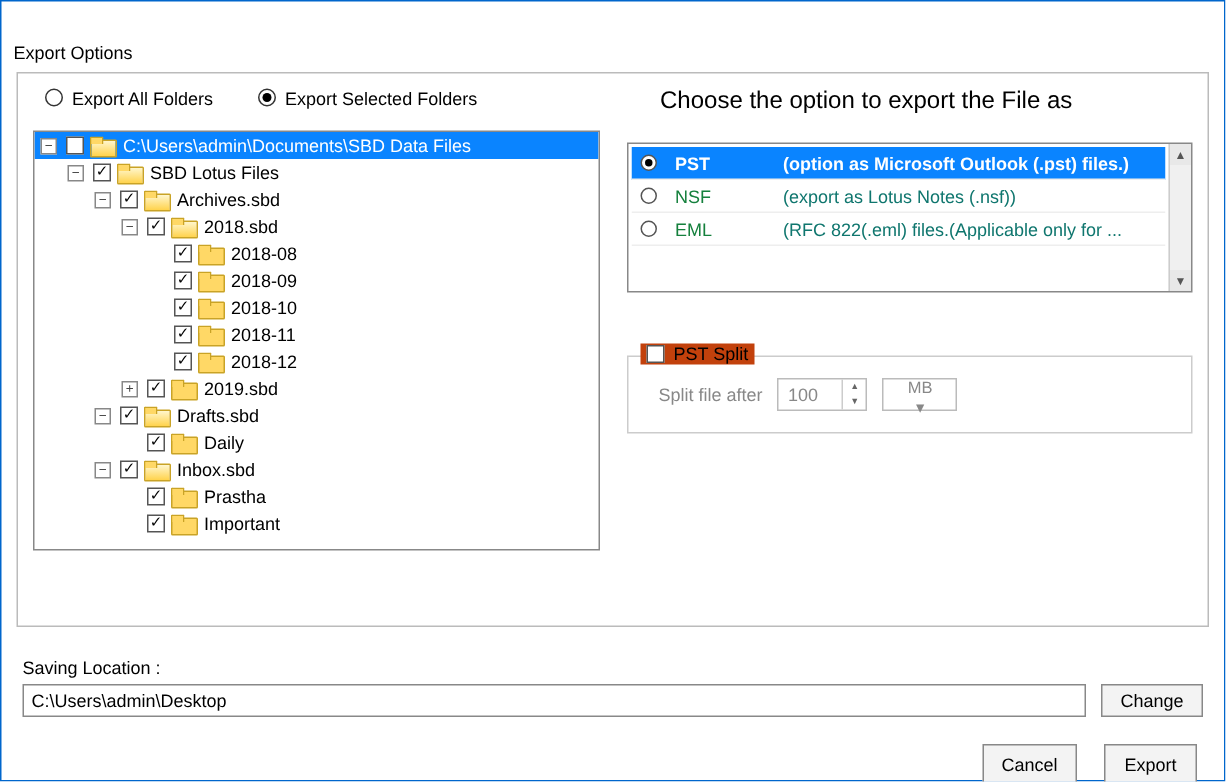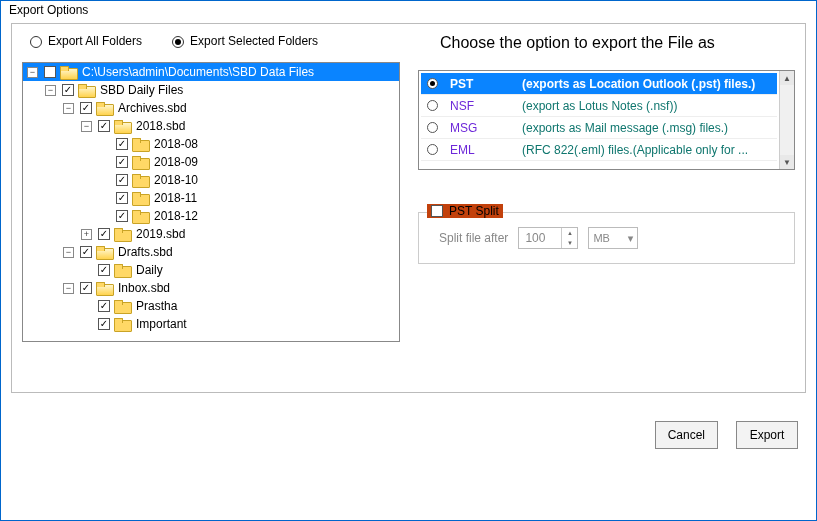--- a/index.html
+++ b/index.html
@@ -1,21 +1,21 @@
 <!DOCTYPE html>
 <html><head>
 <meta charset="utf-8">
 <style>
   * { box-sizing: border-box; }
   body { margin:0; font-family: "Segoe UI", Tahoma, Arial, sans-serif; font-size:12px; color:#000; background:#fff; }
   .window { width:817px; height:521px; border:1px solid #0066cc; background:#fff; position:relative; }
-  .titlebar { padding:2px 8px 6px 8px; font-size:12px; }
+  .titlebar { padding:2px 8px 6px 8px; font-size:12px;margin-top:25px; }
   .inner { border:1px solid #bbb; margin:0 10px 10px 10px; height:370px; padding:10px; position:relative; }
   .radios { display:flex; gap:30px; padding-left:8px; margin-bottom:14px; }
-  .radio { display:flex; align-items:flex-end; gap:6px; }
+  .radio { display:flex; align-items:flex-start; gap:6px; }
   .rcircle { width:12px; height:12px; border:1px solid #333; border-radius:50%; display:flex; align-items:center; justify-content:center; background:#fff;}
   .rcircle.on::after { content:""; width:6px; height:6px; background:#000; border-radius:50%; display:block; }
   .columns { display:flex; gap:10px; align-items:flex-start; }
   .tree { border:1px solid #888; width:378px; height:280px; overflow:auto; }
   .rightlabel { font-size:16px; margin:2px 0 4px 30px; }
   .row { display:flex; align-items:center; height:18px; white-space:nowrap; }
   .row.sel { background:#0a84ff; color:#fff; }
   .sp { display:inline-block; }
   .pm { width:11px; height:11px; border:1px solid #888; display:inline-flex; align-items:center; justify-content:center; font-size:9px; line-height:9px; margin-right:4px; color:#444; background:#fff; }
   .pm.blank { border:none; }
@@ -28,32 +28,32 @@
   .lbl { padding:0 2px; }
   .rightcol { flex:1; }
   .listbox { border:1px solid #888; height:100px; position:relative; margin-left:8px; }
   .listinner { position:absolute; inset:2px 17px 2px 2px; overflow:hidden; }
   .scrollbar { position:absolute; right:0; top:0; bottom:0; width:15px; background:#f0f0f0; border-left:1px solid #ccc; }
   .scrollbtn { height:14px; background:#e8e8e8; display:flex; align-items:center; justify-content:center; font-size:8px; color:#555; }
   .optrow { display:flex; align-items:center; height:22px; padding:0 6px; gap:12px; border-bottom:1px solid #eee; }
   .optrow.sel { background:#0a84ff; color:#fff;font-weight:bold; }
   .orad { width:11px; height:11px; border:1px solid #555; border-radius:50%; display:inline-flex; align-items:center; justify-content:center; background:#fff; flex-shrink:0;}
   .orad.on::after { content:""; width:5px; height:5px; background:#000; border-radius:50%; display:block; }
-  .oname { width:60px; color:#6d28d9; flex-shrink:0;}
+  .oname { width:60px; color:#15803d; flex-shrink:0;}
   .optrow.sel .oname { color:#fff; }
   .odesc { color:#0f766e; overflow:hidden; text-overflow:ellipsis; white-space:nowrap; }
   .optrow.sel .odesc { color:#fff; }
   .splitbox { border:1px solid #ccc; margin:42px 0 0 8px; padding:14px 10px 14px 10px; position:relative; }
   .splitbox .hdr { position:absolute; top:-9px; left:8px; background:#c2410c; padding:0 4px; display:flex; align-items:center; gap:6px; }
   .sq { width:12px; height:12px; border:1px solid #555; background:#fff; display:inline-block; }
   .spin { width:60px; height:22px; border:1px solid #bbb; display:inline-flex; align-items:center;justify-content:flex-end; }
   .spin input { border:none; width:40px; padding:0 4px; font-size:12px; color:#888; outline:none; background:transparent; }
   .spin .arrows { width:16px; display:flex; flex-direction:column; font-size:6px; color:#666; border-left:1px solid #ccc;}
   .spin .arrows span{ height:10px; display:flex; align-items:center; justify-content:center;}
-  .combo { width:50px; height:22px; border:1px solid #bbb; display:inline-flex; align-items:center; padding:0 4px; color:#888; justify-content:space-between; font-size:11px;}
+  .combo { width:50px; height:22px; border:1px solid #bbb; display:inline-flex; align-items:center; padding:0 4px; color:#888; justify-content:space-between; font-size:11px;flex-direction:column;}
   .bottom { padding:10px 14px 0 14px; }
   .pathrow { display:flex; gap:10px; align-items:center; margin-top:4px; }
   .pathinput { flex:1; border:1px solid #888; height:22px; padding:2px 5px; font-size:12px; }
   .btn { border:1px solid #888; background:#f3f3f3; min-width:62px; height:28px; padding:0 12px; font-size:12px; display:flex; align-items:center; justify-content:center; }
   .btn.sm { height:22px; min-width:58px;}
   .footer { display:flex; gap:18px; justify-content:flex-end; padding:18px 18px 0 0; }
   .grey { color:#888; }
 </style>
 </head>
 <body>
@@ -81,21 +81,21 @@
             <span class="pm">−</span>
             <span class="cb"></span>
             <span class="folder open"></span>
             <span class="lbl">C:\Users\admin\Documents\SBD Data Files</span>
           </div>
           <div class="row">
             <span class="sp" style="width: 22px;"></span>
             <span class="pm">−</span>
             <span class="cb on"></span>
             <span class="folder open"></span>
-            <span class="lbl">SBD Daily Files</span>
+            <span class="lbl">SBD Lotus Files</span>
           </div>
           <div class="row">
             <span class="sp" style="width: 40px;"></span>
             <span class="pm">−</span>
             <span class="cb on"></span>
             <span class="folder open"></span>
             <span class="lbl">Archives.sbd</span>
           </div>
           <div class="row">
             <span class="sp" style="width: 58px;"></span>
@@ -184,31 +184,26 @@
         </div>
 
       <div class="rightcol">
         <div class="rightlabel" style="margin-top:-28px; margin-bottom:18px;">Choose the option to export the File as</div>
 
         <div class="listbox">
           <div class="listinner" id="formats">
               <div class="optrow sel">
                 <span class="orad on"></span>
                 <span class="oname">PST</span>
-                <span class="odesc">(exports as Location Outlook (.pst) files.)</span>
+                <span class="odesc">(option as Microsoft Outlook (.pst) files.)</span>
               </div>
               <div class="optrow">
                 <span class="orad"></span>
                 <span class="oname">NSF</span>
                 <span class="odesc">(export as Lotus Notes (.nsf))</span>
-              </div>
-              <div class="optrow">
-                <span class="orad"></span>
-                <span class="oname">MSG</span>
-                <span class="odesc">(exports as Mail message (.msg) files.)</span>
               </div>
               <div class="optrow">
                 <span class="orad"></span>
                 <span class="oname">EML</span>
                 <span class="odesc">(RFC 822(.eml) files.(Applicable only for ...</span>
               </div>
             </div>
           <div class="scrollbar">
             <div class="scrollbtn">▲</div>
             <div style="flex:1"></div>
@@ -233,18 +228,25 @@
             <span class="combo">
               <span>MB</span>
               <span>▾</span>
             </span>
           </div>
         </div>
       </div>
     </div>
   </div>
 
+  <div class="bottom">
+    <div>Saving Location :</div>
+    <div class="pathrow">
+      <input class="pathinput" value="C:\Users\admin\Desktop" style="">
+      <button class="btn sm">Change</button>
+    </div>
+  </div>
 
   <div class="footer">
     <button class="btn">Cancel</button>
     <button class="btn">Export</button>
   </div>
 </div>
 
 </body></html>

